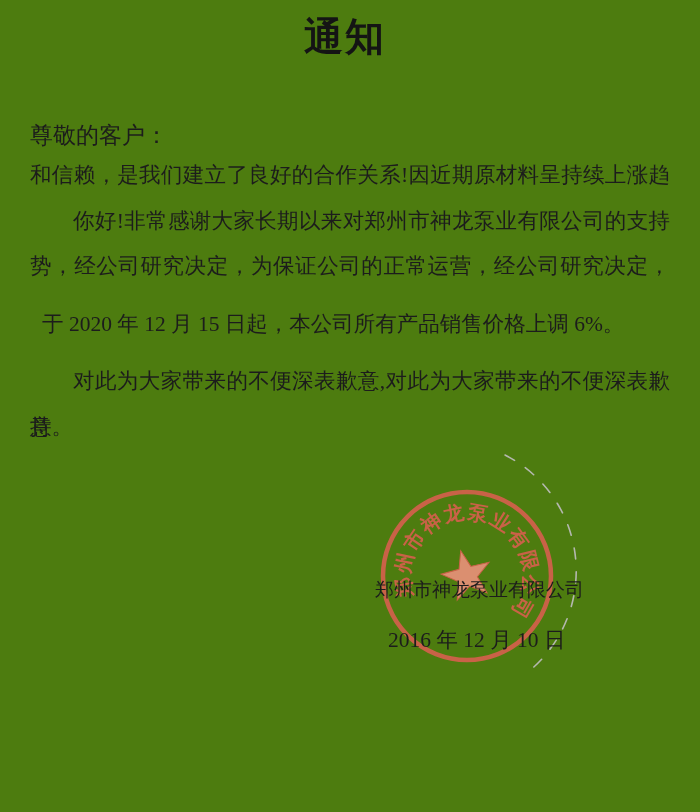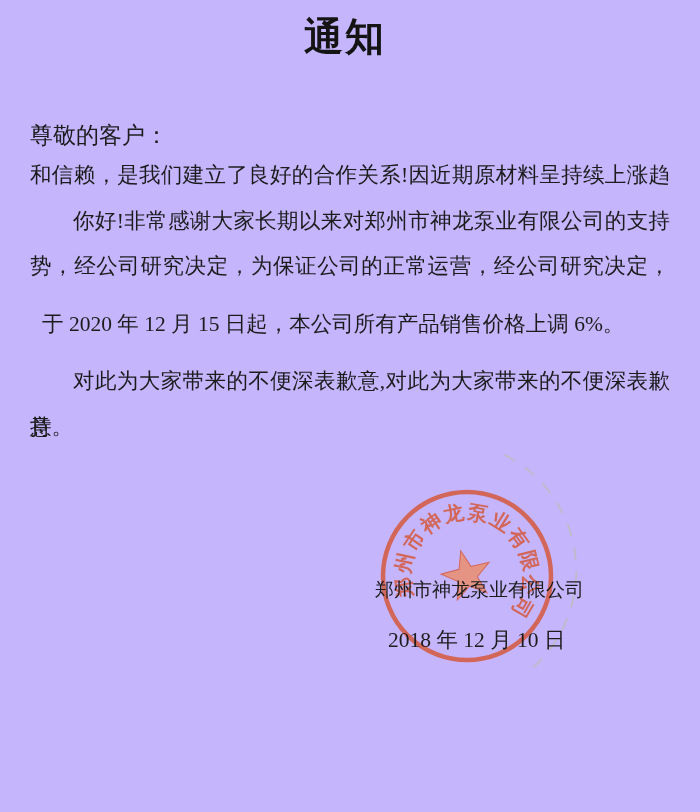--- a/index.html
+++ b/index.html
@@ -1,20 +1,20 @@
 <!DOCTYPE html>
 <html><head>
 <meta charset="utf-8">
 <style>
   html,body{margin:0;padding:0;}
   body{background:#fdfdfd;}
   .page{
     position:relative;
     width:700px;height:812px;
-    background:#c4b5fd;
+    background:#4d7c0f;
     overflow:hidden;
     font-family:"Liberation Serif","DejaVu Serif",serif;
     color:#1c1c1c;
   }
   .title{
     position:absolute;left:0;top:10px;width:690px;
     text-align:center;
     font-size:39px;font-weight:bold;
     letter-spacing:2px;
     color:#141414;
@@ -117,15 +117,15 @@
       <g transform="rotate(98,115,134)">
           <text x="115" y="77" text-anchor="middle">公</text>
         </g>
       <g transform="rotate(120,115,134)">
           <text x="115" y="77" text-anchor="middle">司</text>
         </g>
     </g>
   </svg>
 
   <div class="signature">郑州市神龙泵业有限公司</div>
-  <div class="sig-date">2018 年 12 月 10 日</div>
+  <div class="sig-date">2016 年 12 月 10 日</div>
 
 </div>
 
 </body></html>

